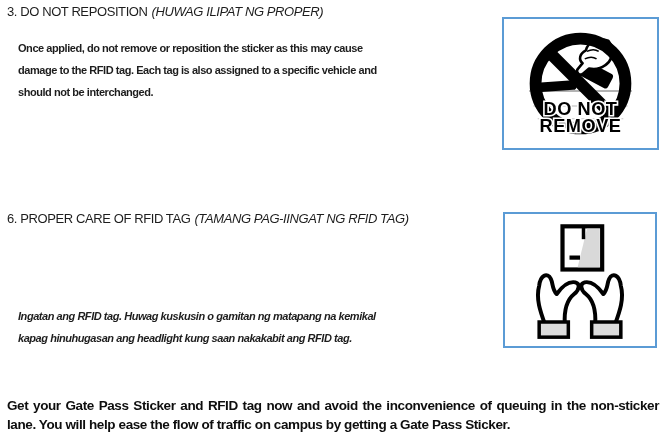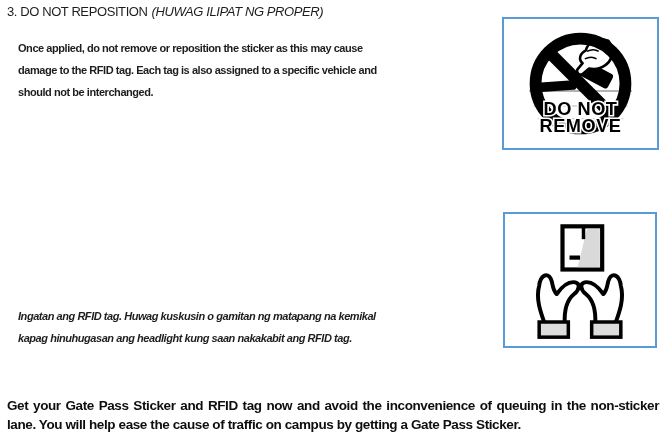--- a/index.html
+++ b/index.html
@@ -55,20 +55,23 @@
 
   <div class="heading" style="top:4px;">
     <span>3. DO NOT REPOSITION</span><span class="translation">(HUWAG ILIPAT NG PROPER)</span>
   </div>
 
   <div class="para" style="top:38px;">Once applied, do not remove or reposition the sticker as this may cause
 damage to the RFID tag. Each tag is also assigned to a specific vehicle and
 should not be interchanged.</div>
 
 
+  <div class="heading" style="top:211px;">
+    <span>6. PROPER CARE OF RFID TAG</span><span class="translation">(TAMANG PAG-IINGAT NG RFID TAG)</span>
+  </div>
 
 
   <div class="para italic" style="top:306px;">Ingatan ang RFID tag. Huwag kuskusin o gamitan ng matapang na kemikal
 kapag hinuhugasan ang headlight kung saan nakakabit ang RFID tag.</div>
 
   <div class="icon-box box1">
     <svg viewBox="0 0 120 100" preserveAspectRatio="xMidYMid meet" aria-hidden="true">
 
       <line x1="12" y1="57" x2="108" y2="57" stroke="#9a9a9a" stroke-width="1.2"></line>
       <line x1="16" y1="71" x2="104" y2="71" stroke="#b7b7b7" stroke-width="1"></line>
@@ -98,15 +101,15 @@
       <rect x="51" y="31" width="9" height="3.6" fill="#000"></rect>
 
       <path id="hand" d="M30 90 C26 79 22 68 25 57 C26 48 32 45 35 51 C37 55 36 60 40 64 C45 57 51 53 56 54 C60 55 60 60 55 64 C50 68 46 75 47 90 Z" fill="#ffffff" stroke="#000" stroke-width="3.4" stroke-linejoin="round"></path>
       <use href="#hand" transform="translate(120 0) scale(-1 1)"></use>
 
       <rect x="25" y="88" width="25" height="13" fill="#dcdcdc" stroke="#000" stroke-width="3"></rect>
       <rect x="70" y="88" width="25" height="13" fill="#dcdcdc" stroke="#000" stroke-width="3"></rect>
     </svg>
   </div>
 
-  <div class="footer-callout">Get your Gate Pass Sticker and RFID tag now and avoid the inconvenience of queuing in the non-sticker lane. You will help ease the cause of traffic on campus by getting a Gate Pass Sticker.</div>
+  <div class="footer-callout">Get your Gate Pass Sticker and RFID tag now and avoid the inconvenience of queuing in the non-sticker lane. You will help ease the flow of traffic on campus by getting a Gate Pass Sticker.</div>
 
 </div>
 
 </body></html>

